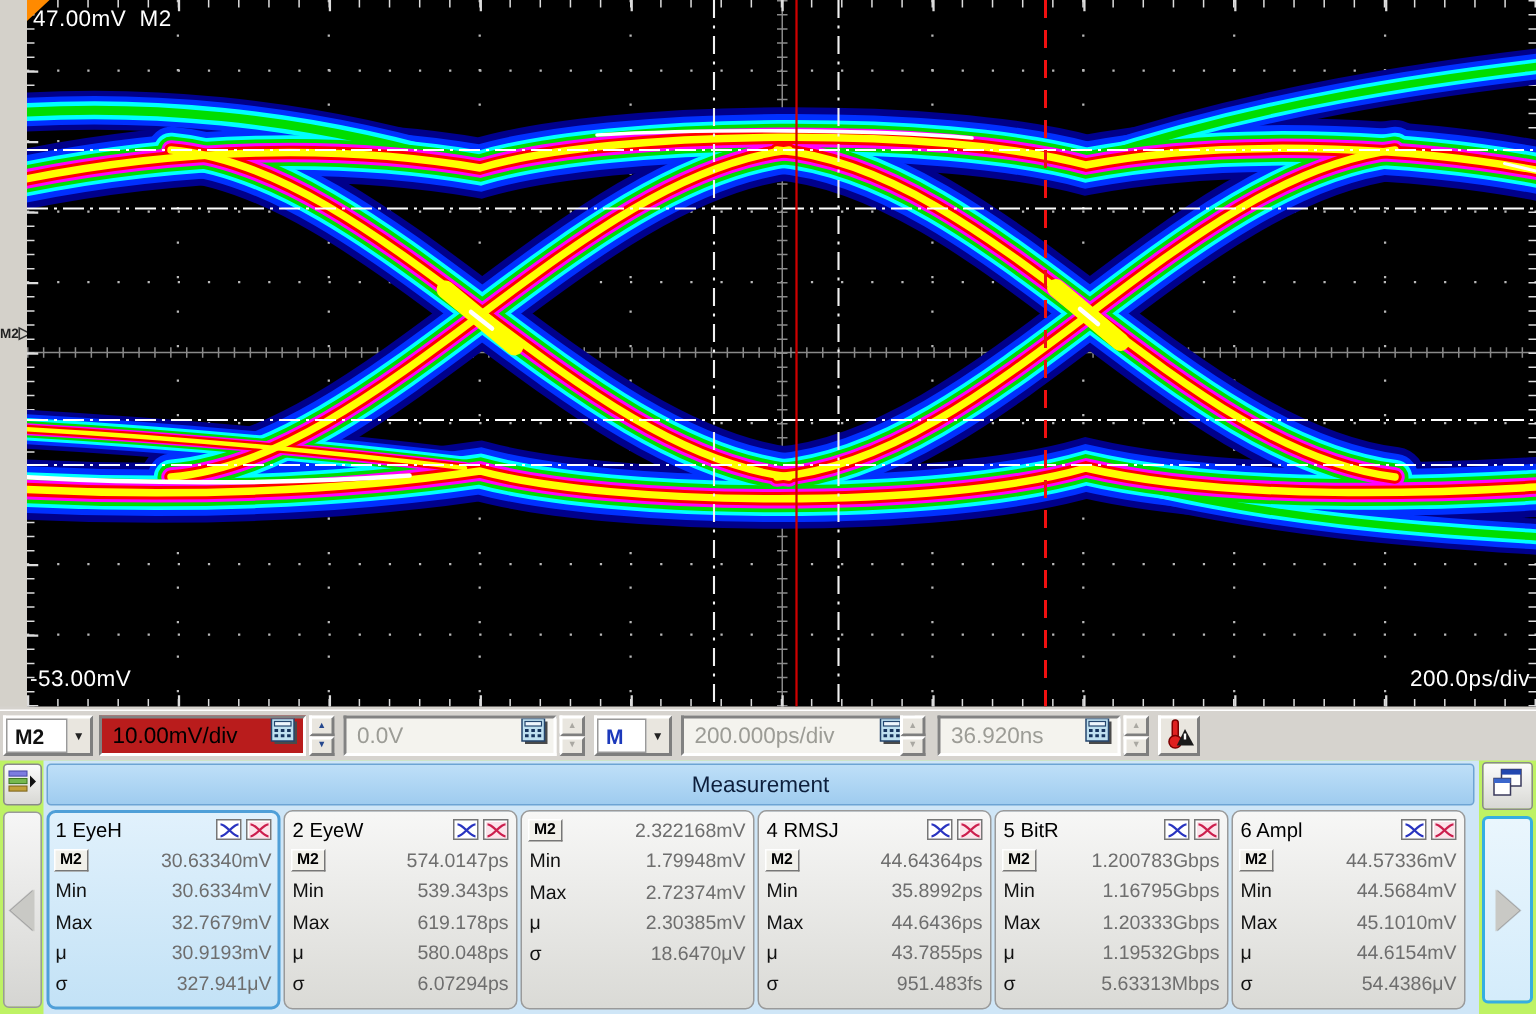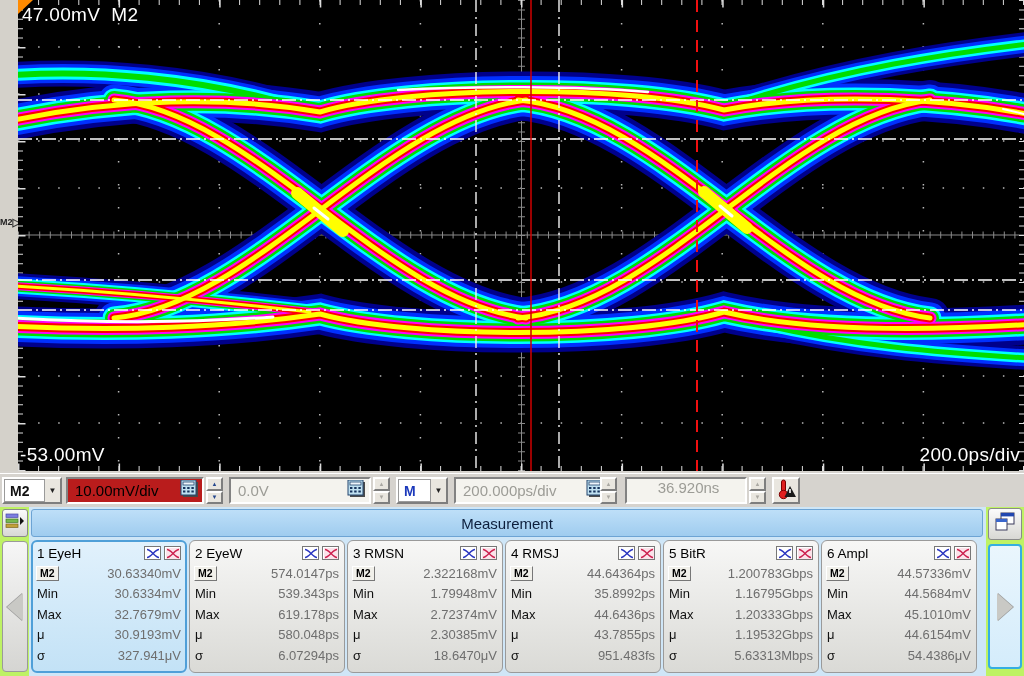--- a/index.html
+++ b/index.html
@@ -6,21 +6,21 @@
   .screen{position:relative;width:1024px;height:676px;background:#d6d3ce;
           font-family:"Liberation Sans",sans-serif;overflow:hidden;}
 
   
   .plot-margin{position:absolute;left:0;top:0;width:18px;height:471px;background:#d4d1ca;
                border-right:1px solid #f4f4f4;}
   .plot{position:absolute;left:18px;top:0;width:1006px;height:471px;background:#000;}
   .wave-svg{position:absolute;left:0;top:0;}
   .trig-flag{position:absolute;left:0;top:0;width:0;height:0;
              border-top:14px solid #ff8a00;border-right:15px solid transparent;}
-  .wave-label{position:absolute;color:#fff;font-size:19px;letter-spacing:.3px;}
+  .wave-label{position:absolute;color:#fff;font-size:15px;letter-spacing:.3px;}
   .lbl-top{left:4px;top:4px;}
   .lbl-bot{left:2px;top:444px;text-align:right;}
   .lbl-scale{right:4px;top:444px;}
   .m2-marker{position:absolute;left:0;top:213px;width:26px;height:17px;color:#222;
              font-size:9px;font-weight:bold;display:flex;align-items:center;}
   .m2-marker .arr{font-size:11px;color:#333;margin-left:0px;line-height:10px;}
 
   
   .toolbar{position:absolute;left:0;top:473px;width:1024px;height:34px;background:#d6d3ce;
            border-top:1px solid #fff;}
@@ -328,21 +328,21 @@
               <rect x="11.4" y="10.5" width="2.4" height="2"></rect>
             </g>
           </svg>
       </span>
     </div>
     <div class="tb spin disabled" style="left:600px;width:17px;">
       <span class="sb">▲</span>
       <span class="sb">▼</span>
     </div>
 
-    <div class="tb field disabled" style="left:625px;width:122px;flex-direction:column;">
+    <div class="tb field disabled" style="left:625px;width:122px;">
       <span class="ftext">36.920ns</span>
       <span>
         <svg width="20" height="19" viewBox="0 0 20 19">
             <rect x="3" y="2" width="15" height="15" fill="#4a4a4a"></rect>
             <rect x="1" y="0" width="15" height="15" fill="#bfe0f0" stroke="#24466e"></rect>
             <rect x="3" y="2" width="11" height="3" fill="#eef6fc" stroke="#24466e" stroke-width="0.8"></rect>
             <g fill="#16335c">
               <rect x="3" y="7" width="2.4" height="2"></rect>
               <rect x="7.2" y="7" width="2.4" height="2"></rect>
               <rect x="11.4" y="7" width="2.4" height="2"></rect>
@@ -479,36 +479,20 @@
             <span class="p-lab">μ</span>
             <span class="p-val">580.048ps</span>
           </div>
         <div class="p-row">
             <span class="p-lab">σ</span>
             <span class="p-val">6.07294ps</span>
           </div>
       </div>
 
       <div class="panel">
-        <div class="p-head">
-          <span class="p-title"><span>3</span> <span>RMSN</span></span>
-          <span class="p-icons">
-            <span class="p-icon">
-                <svg width="14" height="11" viewBox="0 0 14 11">
-                  <path d="M1 1.5 C5 1.5 9 9.5 13 9.5 M1 9.5 C5 9.5 9 1.5 13 1.5" stroke="#2a35c0" stroke-width="1.5" fill="none"></path>
-                </svg>
-              </span>
-            <span class="p-icon">
-                <svg width="14" height="11" viewBox="0 0 14 11">
-                  <rect x="0" y="0" width="14" height="11" fill="#fbe3ea"></rect>
-                  <path d="M1 1.5 C5 1.5 9 9.5 13 9.5 M1 9.5 C5 9.5 9 1.5 13 1.5" stroke="#cc1f4e" stroke-width="1.5" fill="none"></path>
-                </svg>
-              </span>
-          </span>
-        </div>
         <div class="p-row">
             <span class="src-badge">M2</span>
             <span class="p-val">2.322168mV</span>
           </div>
         <div class="p-row">
             <span class="p-lab">Min</span>
             <span class="p-val">1.79948mV</span>
           </div>
         <div class="p-row">
             <span class="p-lab">Max</span>

